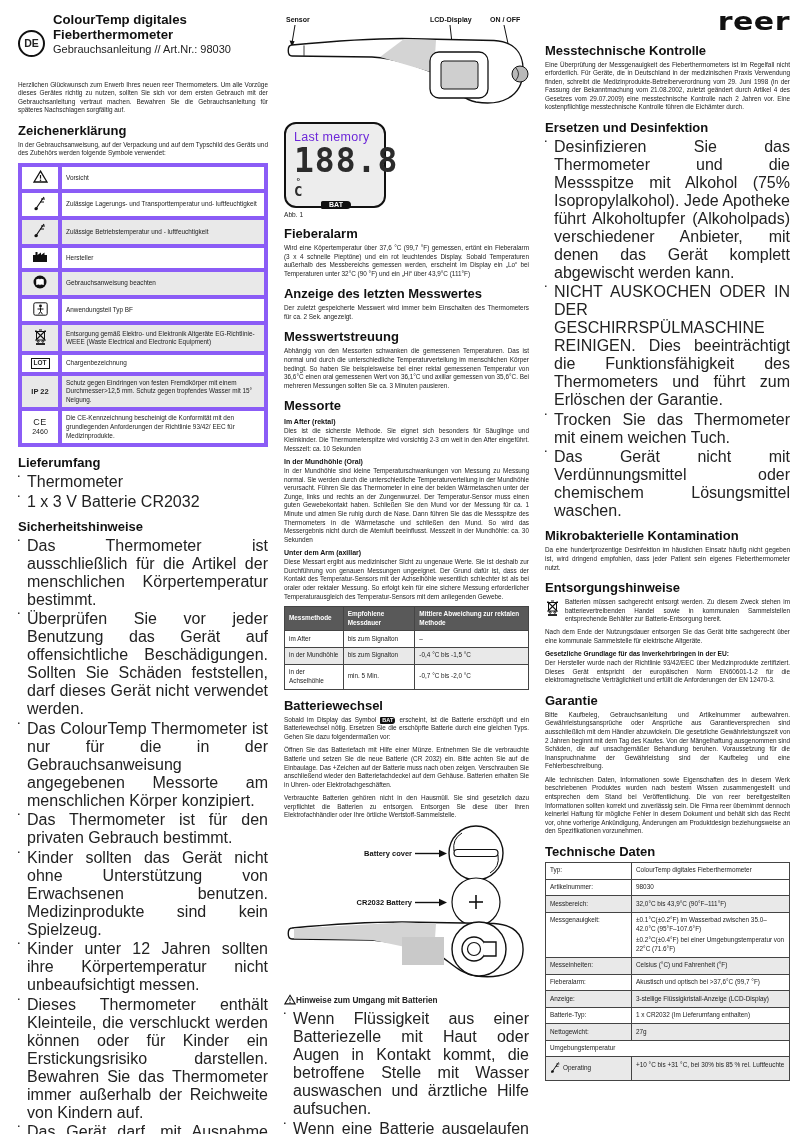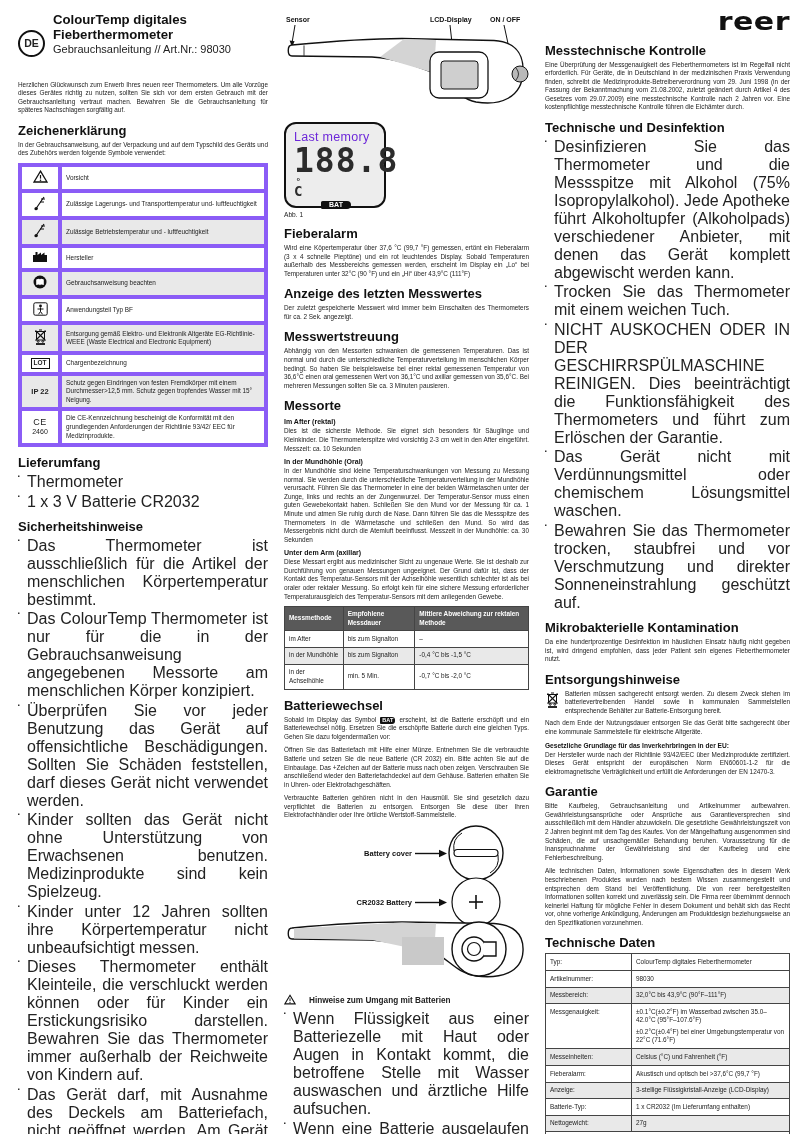--- a/index.html
+++ b/index.html
@@ -67,21 +67,21 @@
   .lcd-unit { display:inline-block; vertical-align: top; line-height: 0.9; font-weight: bold; color:#2c2c2c; }
   .lcd-unit .deg { font-size: 9px; display:block; text-align:center; }
   .lcd-unit .let { font-size: 14px; display:block; font-family:"DejaVu Sans Mono", monospace; }
   .bat-badge { display:block; width: 30px; margin: 3px auto 0; background:#111; color:#fff;
                font-weight:bold; font-size: 7px; text-align:center; border-radius: 2px 5px 5px 2px; padding: 0.5px 0; }
   .abb { font-size: 6.6px; margin: 1px 0 4px; }
   .bat-inline { display:inline-block; background:#111; color:#fff; font-weight:bold; font-size:5.5px;
                 padding: 0 2px; border-radius: 1px 3px 3px 1px; margin: 0 1px; }
 
   
-  .warn-h { display:flex; align-items:center; gap:13px; font-size:8.2px; font-weight:bold; margin: 7px 0 3px; }
+  .warn-h { display:flex; align-items:center; gap:0; font-size:8.2px; font-weight:bold; margin: 7px 0 3px; }
 
   
   .reer-logo { text-align: right; font-family: "DejaVu Sans", sans-serif; font-weight: 800;
                font-size: 30px; letter-spacing: 0.5px; line-height: 0.75; color: #111;
                transform: scaleY(0.85); transform-origin: top right; margin-bottom: 8px; }
   .weee-wrap { display:flex; gap:5px; margin-bottom: 4px; }
   .weee-wrap .txt { flex:1; text-align: justify; font-size:6.4px; line-height:1.34; }
 
   svg .ln { stroke:#111; fill:none; }
   svg text { font-family:"Liberation Sans", sans-serif; }
@@ -206,22 +206,23 @@
 
     <h3 class="sec">Lieferumfang</h3>
     <div class="b-list">
       <div class="b-item">Thermometer</div>
       <div class="b-item">1 x 3 V Batterie CR2032</div>
     </div>
 
     <h3 class="sec">Sicherheitshinweise</h3>
     <div class="b-list">
       <div class="b-item">Das Thermometer ist ausschließlich für die Artikel der menschlichen Körpertemperatur bestimmt.</div>
+      <div class="b-item">Überprüfen Sie vor jeder Benutzung das Gerät auf offensichtliche Beschädigungen. Sollten Sie Schäden feststellen, darf dieses Gerät nicht verwendet werden.</div>
       <div class="b-item">Das ColourTemp Thermometer ist nur für die in der Gebrauchsanweisung angegebenen Messorte am menschlichen Körper konzipiert.</div>
-      <div class="b-item">Überprüfen Sie vor jeder Benutzung das Gerät auf offensichtliche Beschädigungen. Sollten Sie Schäden feststellen, darf dieses Gerät nicht verwendet werden.</div>
+      <div class="b-item">Das Thermometer ist für den privaten Gebrauch bestimmt.</div>
       <div class="b-item">Kinder sollten das Gerät nicht ohne Unterstützung von Erwachsenen benutzen. Medizinprodukte sind kein Spielzeug.</div>
       <div class="b-item">Kinder unter 12 Jahren sollten ihre Körpertemperatur nicht unbeaufsichtigt messen.</div>
       <div class="b-item">Dieses Thermometer enthält Kleinteile, die verschluckt werden können oder für Kinder ein Erstickungsrisiko darstellen. Bewahren Sie das Thermometer immer außerhalb der Reichweite von Kindern auf.</div>
       <div class="b-item">Das Gerät darf, mit Ausnahme des Deckels am Batteriefach, nicht geöffnet werden. Am Gerät dürfen keine Änderungen vorgenommen werden. Sollte ein Gerät fehlerhaft arbeiten, bitten wir Sie, sich an Ihren Händler zu wenden.</div>
 
     </div>
 
   </div>
 
   <div class="col col-mid">
@@ -351,27 +352,26 @@
     
   </div>
 
   <div class="col col-right">
 
     <div class="reer-logo">reer</div>
 
     <h3 class="sec">Messtechnische Kontrolle</h3>
     <p class="just">Eine Überprüfung der Messgenauigkeit des Fieberthermometers ist im Regelfall nicht erforderlich. Für Geräte, die in Deutschland in der medizinischen Praxis Verwendung finden, schreibt die Medizinprodukte-Betreiberverordnung vom 29. Juni 1998 (in der Fassung der Bekanntmachung vom 21.08.2002, zuletzt geändert durch Artikel 4 des Gesetzes vom 29.07.2009) eine messtechnische Kontrolle nach 2 Jahren vor. Eine kostenpflichtige messtechnische Kontrolle führen die Eichämter durch.</p>
 
-    <h3 class="sec">Technische und Desinfektion</h3>
+    <h3 class="sec">Ersetzen und Desinfektion</h3>
     <div class="b-list">
       <div class="b-item">Desinfizieren Sie das Thermometer und die Messspitze mit Alkohol (75% Isopropylalkohol). Jede Apotheke führt Alkoholtupfer (Alkoholpads) verschiedener Anbieter, mit denen das Gerät komplett abgewischt werden kann.</div>
+      <div class="b-item">NICHT AUSKOCHEN ODER IN DER GESCHIRRSPÜLMASCHINE REINIGEN. Dies beeinträchtigt die Funktionsfähigkeit des Thermometers und führt zum Erlöschen der Garantie.</div>
       <div class="b-item">Trocken Sie das Thermometer mit einem weichen Tuch.</div>
-      <div class="b-item">NICHT AUSKOCHEN ODER IN DER GESCHIRRSPÜLMASCHINE REINIGEN. Dies beeinträchtigt die Funktionsfähigkeit des Thermometers und führt zum Erlöschen der Garantie.</div>
       <div class="b-item">Das Gerät nicht mit Verdünnungsmittel oder chemischem Lösungsmittel waschen.</div>
-      <div class="b-item">Bewahren Sie das Thermometer trocken, staubfrei und vor Verschmutzung und direkter Sonneneinstrahlung geschützt auf.</div>
     </div>
 
     <h3 class="sec">Mikrobakterielle Kontamination</h3>
     <p class="just">Da eine hundertprozentige Desinfektion im häuslichen Einsatz häufig nicht gegeben ist, wird dringend empfohlen, dass jeder Patient sein eigenes Fieberthermometer nutzt.</p>
 
     <h3 class="sec">Entsorgungshinweise</h3>
     <div class="weee-wrap">
       <span>
         <svg width="15" height="19" viewBox="0 0 15 17">
             <rect class="ln" x="3.5" y="3.5" width="8" height="8.5"></rect>

